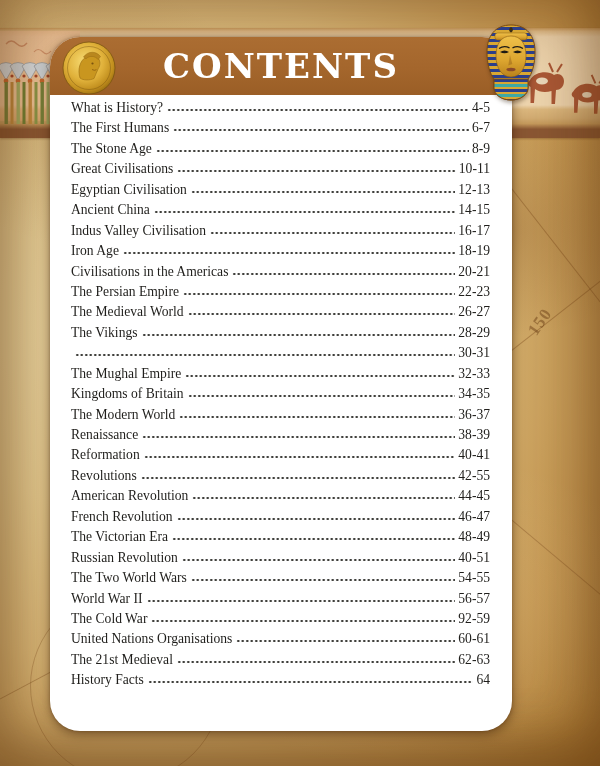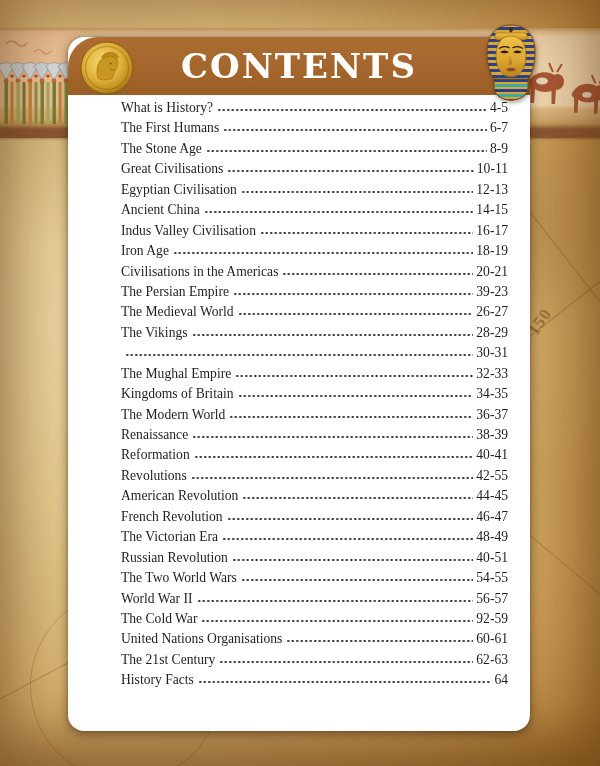--- a/index.html
+++ b/index.html
@@ -59,23 +59,23 @@
   .cattle-art { position: absolute; right: 0; top: 32px; }
 
   
   .vignette {
     position: absolute; inset: 0; z-index: 2; pointer-events: none;
     box-shadow: inset 0 0 70px 8px rgba(90,48,10,.40), inset 0 -26px 50px rgba(70,35,5,.30);
   }
 
   
   .card {
-    position: absolute; left: 68px; top: 37px; width: 462px; height: 694px; z-index: 3;
+    position: absolute; left: 50px; top: 37px; width: 462px; height: 694px; z-index: 3;
     background: var(--card_bg, #fff);
-    border-radius: 16px;
+    border-radius: 30px;
     box-shadow: 0 3px 12px rgba(60,30,5,.55), 0 0 3px rgba(60,30,5,.35);
   }
   .card-header {
     position: relative; height: 58px;
     background: linear-gradient(180deg, #ab6d32, var(--header_brown, #A4662C) 55%, #9a5e26);
     border-radius: 30px 30px 0 0;
   }
   .card-title {
     margin: 0; height: 58px; line-height: 58px; text-align: center;
     font-family: "DejaVu Serif", serif; font-weight: bold;
@@ -83,21 +83,20 @@
   }
   .coin { position: absolute; left: 12px; top: 4px; width: 54px; height: 54px; }
 
   
   .toc { padding: 3px 22px 0 21px; }
   .row {
     display: flex; align-items: baseline;
     height: 20.45px; line-height: 20.45px;
     font-size: 13.6px; color: var(--text, #1F1E1B);
     white-space: nowrap;
-    margin-left: 32px;
   }
   .row .label { flex: 0 0 auto; }
   .row .leader {
     flex: 1 1 auto; height: 4px; margin: 0 3px 0 4px;
     background-image: radial-gradient(circle, var(--leader_dot, #2A2A26) 0.9px, transparent 1.25px);
     background-size: 4.5px 4px;
     background-repeat: repeat-x;
     background-position: left bottom;
   }
   .row .pages { flex: 0 0 auto; }
@@ -255,21 +254,21 @@
 
   <div class="row">
     <span class="label">Civilisations in the Americas</span>
     <span class="leader"></span>
     <span class="pages">20-21</span>
   </div>
 
   <div class="row">
     <span class="label">The Persian Empire</span>
     <span class="leader"></span>
-    <span class="pages">39-23</span>
+    <span class="pages">22-23</span>
   </div>
 
 
   <div class="row">
     <span class="label">The Medieval World</span>
     <span class="leader"></span>
     <span class="pages">26-27</span>
   </div>
 
   <div class="row">
@@ -362,21 +361,21 @@
     <span class="pages">92-59</span>
   </div>
 
   <div class="row">
     <span class="label">United Nations Organisations</span>
     <span class="leader"></span>
     <span class="pages">60-61</span>
   </div>
 
   <div class="row">
-    <span class="label">The 21st Century</span>
+    <span class="label">The 21st Medieval</span>
     <span class="leader"></span>
     <span class="pages">62-63</span>
   </div>
 
   <div class="row">
     <span class="label">History Facts</span>
     <span class="leader"></span>
     <span class="pages">64</span>
   </div>
 </div>

